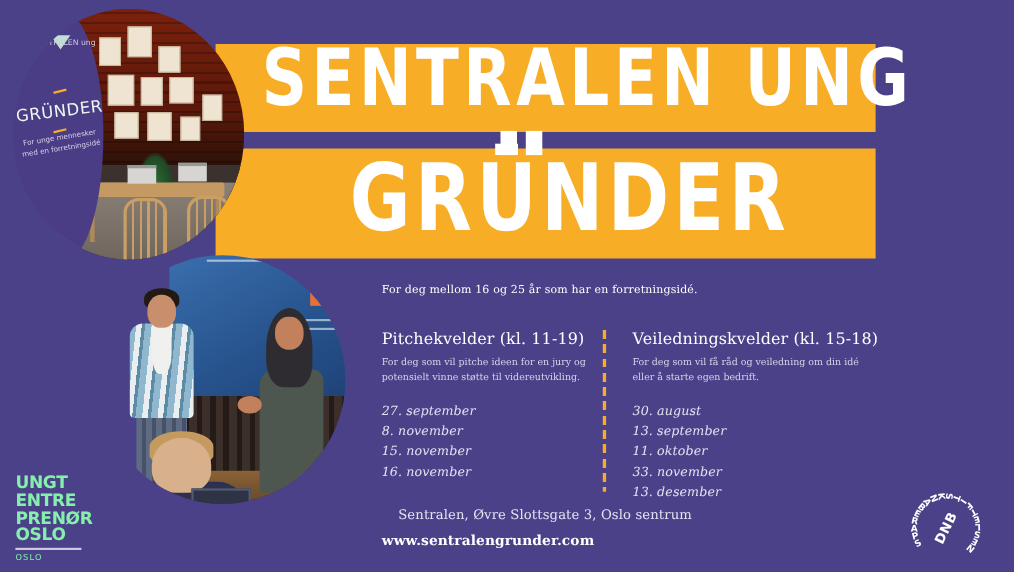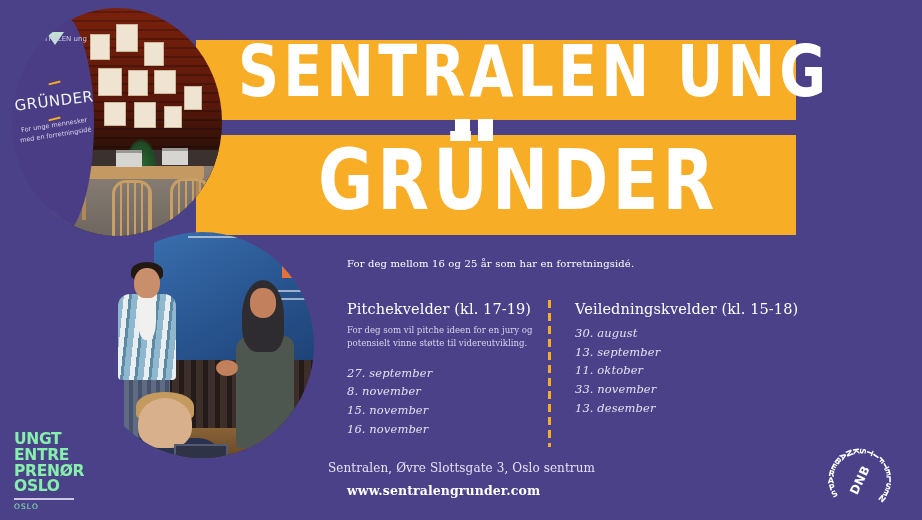--- a/index.html
+++ b/index.html
@@ -254,21 +254,21 @@
   }
 
   #column-divider {
     position:absolute;
     left:548px; top:300px;
     width:3px; height:147px;
     background:repeating-linear-gradient(180deg,#f7ad26 0 8px,transparent 8px 13px);
   }
 
   #footer-address {
-    position:absolute; left:328px; top:461px;
+    position:absolute; left:362px; top:461px;
     font-size:12px; color:#e6e2f2; letter-spacing:.1px;
   }
   #footer-url {
     position:absolute; left:347px; top:483px;
     font-size:12.5px; color:#ffffff; font-weight:bold; letter-spacing:.1px;
   }
 
   
   #logo-ue {
     position:absolute; left:14px; top:432px; width:80px;
@@ -373,34 +373,35 @@
     <div class="audience-body"></div>
     <div class="audience-hair"></div>
     <div class="audience-head"></div>
     <div class="audience-laptop"></div>
   </div>
 </div>
 
 <div id="tagline">For deg mellom 16 og 25 år som har en forretningsidé.</div>
 
 <div class="col" id="col-pitch">
-  <div class="col-heading">Pitchekvelder (kl. 17-19)</div>
+  <div class="col-heading">Pitchekvelder (kl. 11-19)</div>
   <div class="col-desc">For deg som vil pitche ideen for en jury og potensielt vinne støtte til videreutvikling.</div>
   <ul class="date-list">
     <li>27. september</li>
     <li>8. november</li>
     <li>15. november</li>
     <li>16. november</li>
   </ul>
 </div>
 
 <div id="column-divider"></div>
 
 <div class="col" id="col-guide">
   <div class="col-heading">Veiledningskvelder (kl. 15-18)</div>
+  <div class="col-desc">For deg som vil få råd og veiledning om din idé eller å starte egen bedrift.</div>
   <ul class="date-list">
     <li>30. august</li>
     <li>13. september</li>
     <li>11. oktober</li>
     <li>33. november</li>
     <li>13. desember</li>
   </ul>
 </div>
 
 <div id="footer-address">Sentralen, Øvre Slottsgate 3, Oslo sentrum</div>

